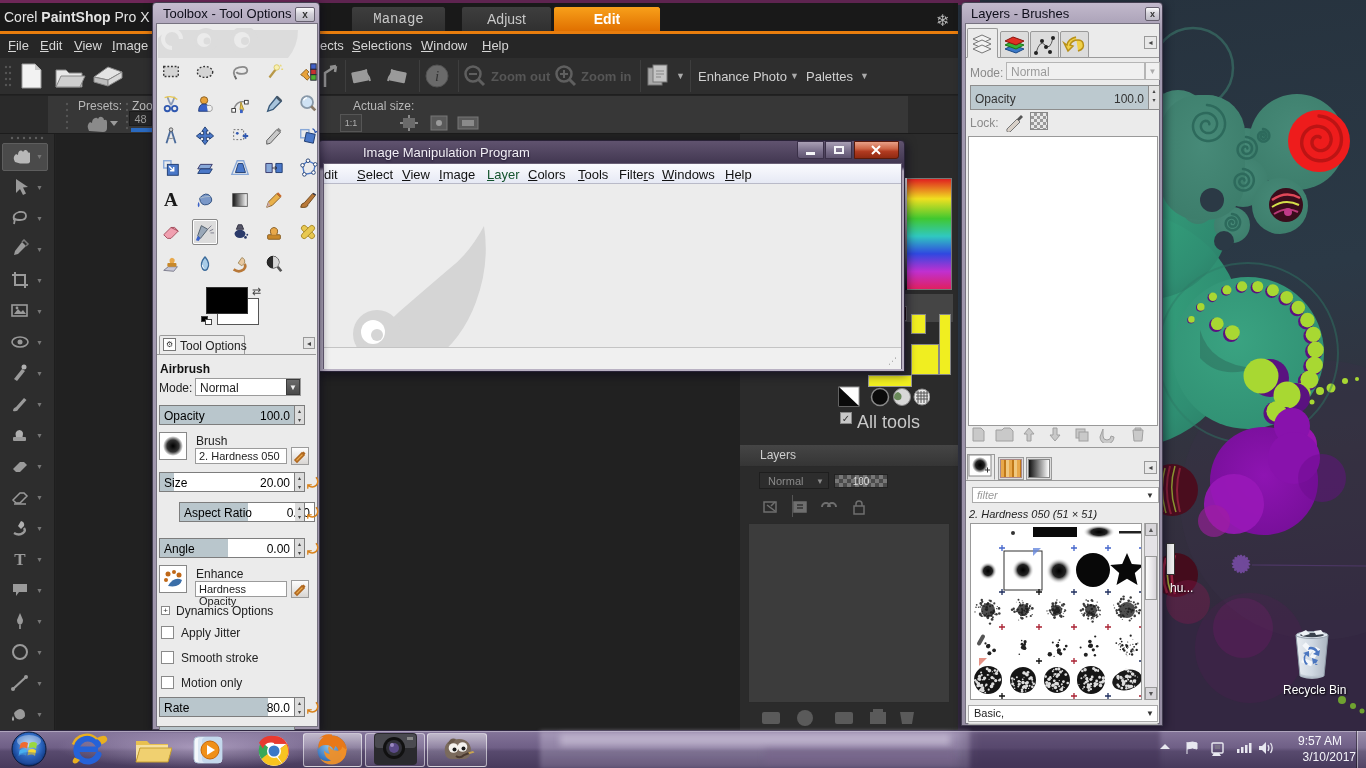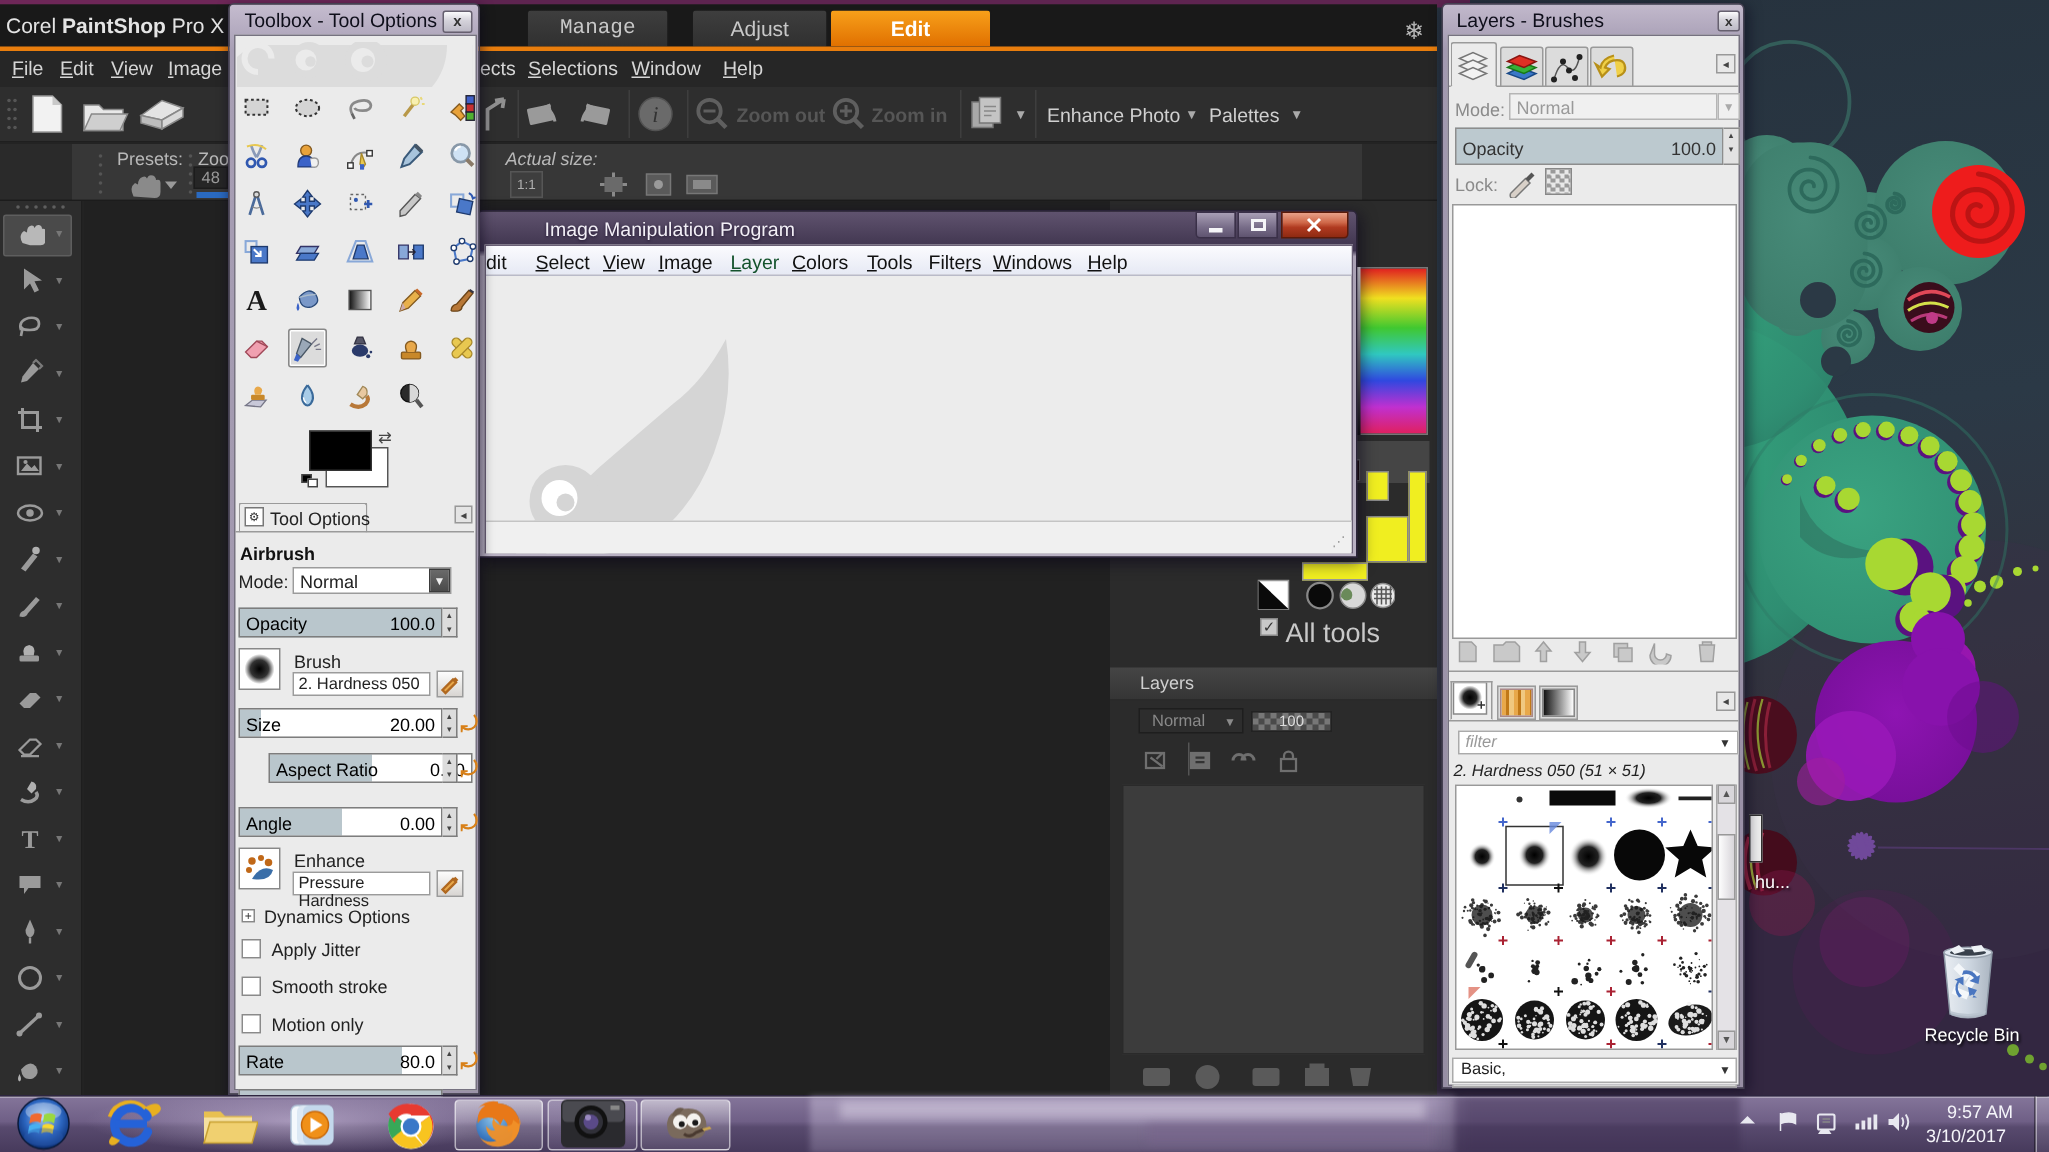--- a/index.html
+++ b/index.html
@@ -333,21 +333,21 @@
             <circle cx="3" cy="4" r="1.2"></circle>
             <circle cx="3" cy="10" r="1.2"></circle>
             <circle cx="3" cy="16" r="1.2"></circle>
             <circle cx="3" cy="22" r="1.2"></circle>
             <circle cx="3" cy="28" r="1.2"></circle>
           </g>
         </svg>
     <div class="abs" style="left:132px;top:3px;font-size:12px;color:#b8b8b8;">Zoo</div>
     <div class="abs" style="left:129px;top:15px;width:23px;height:15px;background:#262626;border:1px solid #1c1c1c;color:#9a9a9a;font-size:11px;text-align:center;line-height:14px;">48</div>
     <div class="abs" style="left:131px;top:32px;width:21px;height:4px;background:#2a6ac0;"></div>
-    <div class="abs" style="left:337px;top:3px;font-size:12px;color:#b8b8b8;font-style:italic;">Actual size:</div>
+    <div class="abs" style="left:353px;top:3px;font-size:12px;color:#b8b8b8;">Actual size:</div>
     <div class="abs" style="left:340px;top:18px;width:22px;height:18px;background:#3e3e3e;border:1px solid #565656;color:#b0b0b0;font-size:9px;text-align:center;line-height:16px;">1:1</div>
     <svg class="abs" style="left:398px;top:18px" width="22" height="18" viewBox="0 0 22 18">
           <rect x="5" y="4" width="12" height="10" fill="#6a6a6a"></rect>
           <path d="M2 9 l3 0 M17 9 l3 0 M11 1 l0 3 M11 14 l0 3" stroke="#8a8a8a" stroke-width="2"></path>
         </svg>
     <svg class="abs" style="left:428px;top:18px" width="22" height="18" viewBox="0 0 22 18">
           <rect x="3" y="2" width="16" height="14" fill="#5a5a5a" stroke="#777"></rect>
           <circle cx="11" cy="9" r="3" fill="#9a9a9a"></circle>
         </svg>
     <svg class="abs" style="left:456px;top:18px" width="24" height="18" viewBox="0 0 24 18">
@@ -808,21 +808,21 @@
     <div class="abs" style="left:2px;top:541px;width:28px;height:28px;background:#fff;border:1px solid #888;">
       <svg width="26" height="26">
             <circle cx="8" cy="8" r="2.5" fill="#c06818"></circle>
             <circle cx="14" cy="6" r="2" fill="#c06818"></circle>
             <circle cx="19" cy="9" r="2.5" fill="#c06818"></circle>
             <circle cx="6" cy="14" r="2" fill="#c06818"></circle>
             <path d="M8 20 Q14 10 22 14 Q20 22 8 20" fill="#3a6ea8"></path>
           </svg>
     </div>
     <div class="abs" style="left:39px;top:543px;font-size:12px;color:#222;">Enhance</div>
-    <div class="entry abs" style="left:38px;top:557px;width:92px;height:16px;font-size:11px;color:#222;padding:1px 0 0 3px;">Pressure Hardness</div>
+    <div class="entry abs" style="left:38px;top:557px;width:92px;height:16px;font-size:11px;color:#222;padding:1px 0 0 3px;">Hardness Opacity</div>
     <div class="gbtn abs" style="left:134px;top:556px;width:18px;height:18px;"><svg width="16" height="16">
             <path d="M3 12 l7 -7 2 2 -7 7 z M11 4 l2 2" stroke="#b06820" stroke-width="1.6" fill="#e8a84a"></path>
           </svg></div>
 
     <div class="abs" style="left:4px;top:582px;width:9px;height:9px;border:1px solid #888;background:#fff;font-size:8px;line-height:8px;text-align:center;color:#333;">+</div>
     <div class="abs" style="left:19px;top:580px;font-size:12px;color:#222;">Dynamics Options</div>
 
     <div class="chk abs" style="left:4px;top:602px;"></div>
     <div class="abs" style="left:24px;top:602px;font-size:12px;color:#222;">Apply Jitter</div>
     <div class="chk abs" style="left:4px;top:627px;"></div>
@@ -1763,17 +1763,17 @@
           <rect x="86" y="7" width="2.5" height="6"></rect>
           <rect x="90" y="5" width="2.5" height="8"></rect>
           <rect x="94" y="3" width="2.5" height="10"></rect>
         </g>
     <g fill="#e8e8f0">
           <path d="M104 6 h3 l4 -4 v12 l-4 -4 h-3 z"></path>
           <path d="M113 5 a6 6 0 0 1 0 6 M115.5 3 a9 9 0 0 1 0 10" stroke="#e8e8f0" fill="none" stroke-width="1.3"></path>
         </g>
   </svg>
   <div class="abs" style="left:1284px;top:734px;width:72px;text-align:center;color:#f5f5fa;font-size:12px;position:fixed;">9:57 AM</div>
-  <div class="abs" style="left:1284px;top:750px;width:72px;text-align:left;color:#f5f5fa;font-size:12px;position:fixed;">3/10/2017</div>
+  <div class="abs" style="left:1284px;top:750px;width:72px;text-align:right;color:#f5f5fa;font-size:12px;position:fixed;">3/10/2017</div>
   <div class="abs" style="left:1357px;top:0px;width:9px;height:38px;background:linear-gradient(rgba(255,255,255,.18),rgba(255,255,255,.05));border-left:1px solid rgba(255,255,255,.45);box-shadow:-1px 0 0 rgba(0,0,0,.4);"></div>
 </div>
 
 </div>
 
 </body></html>

